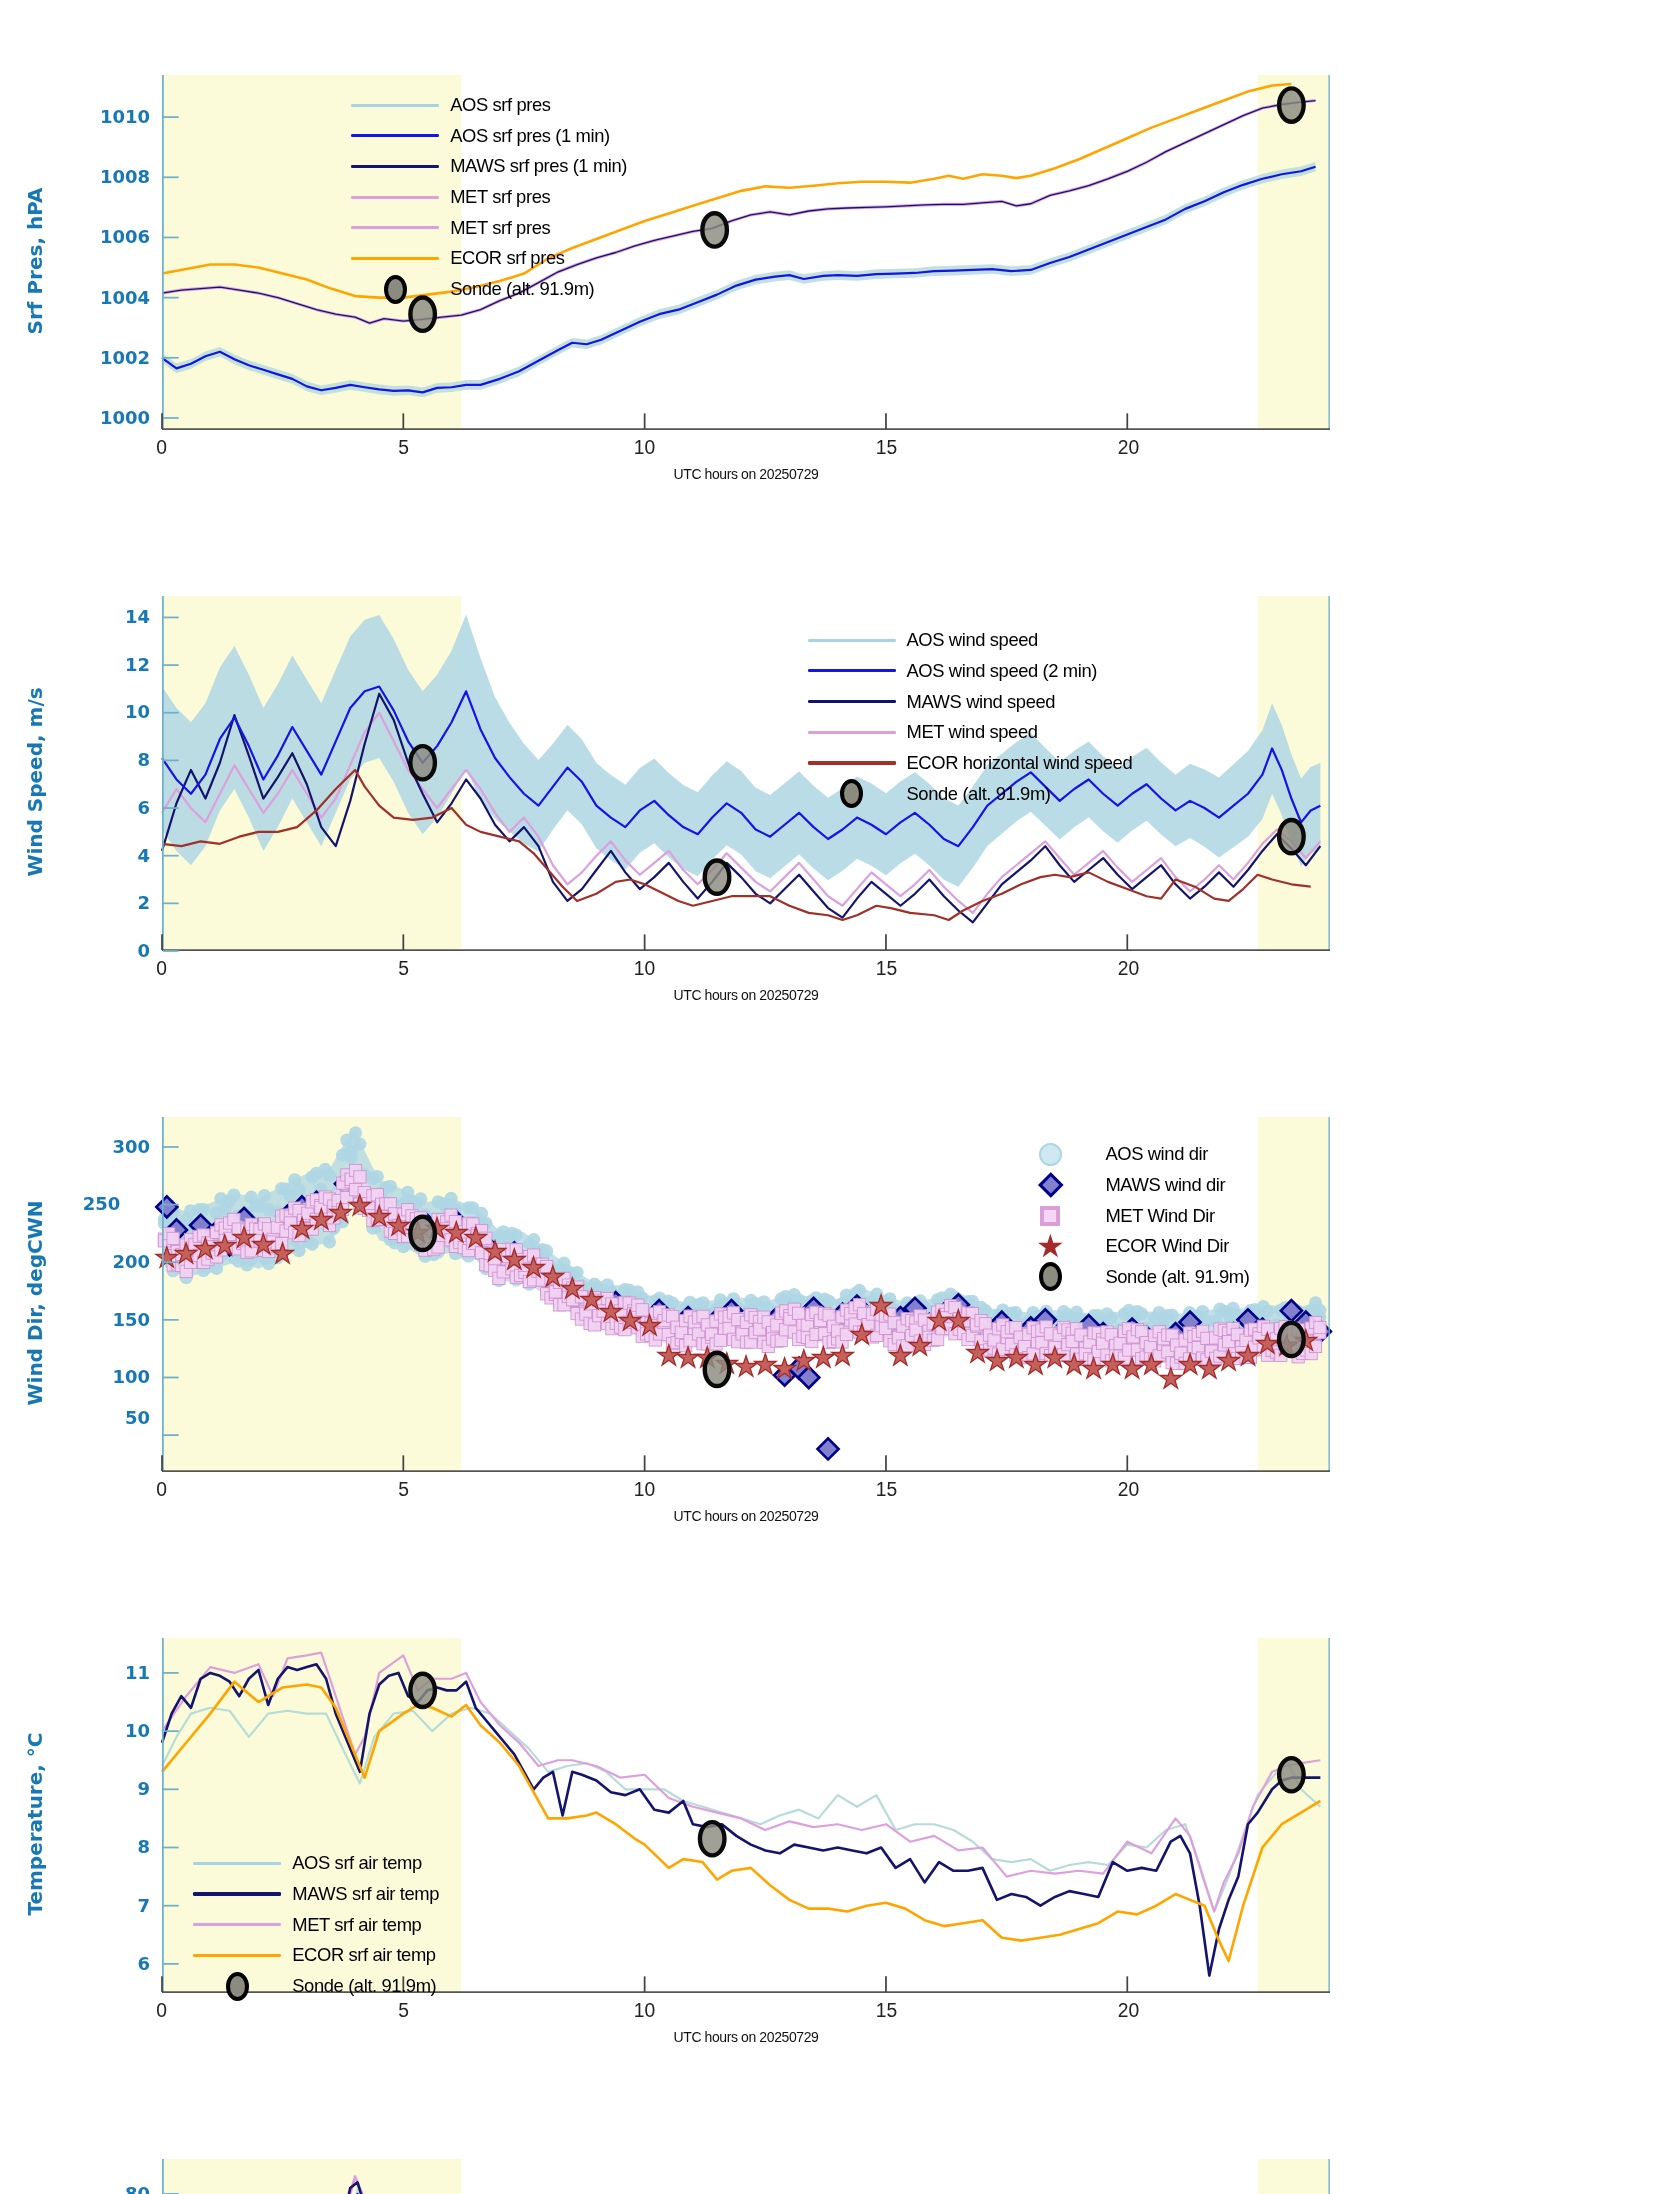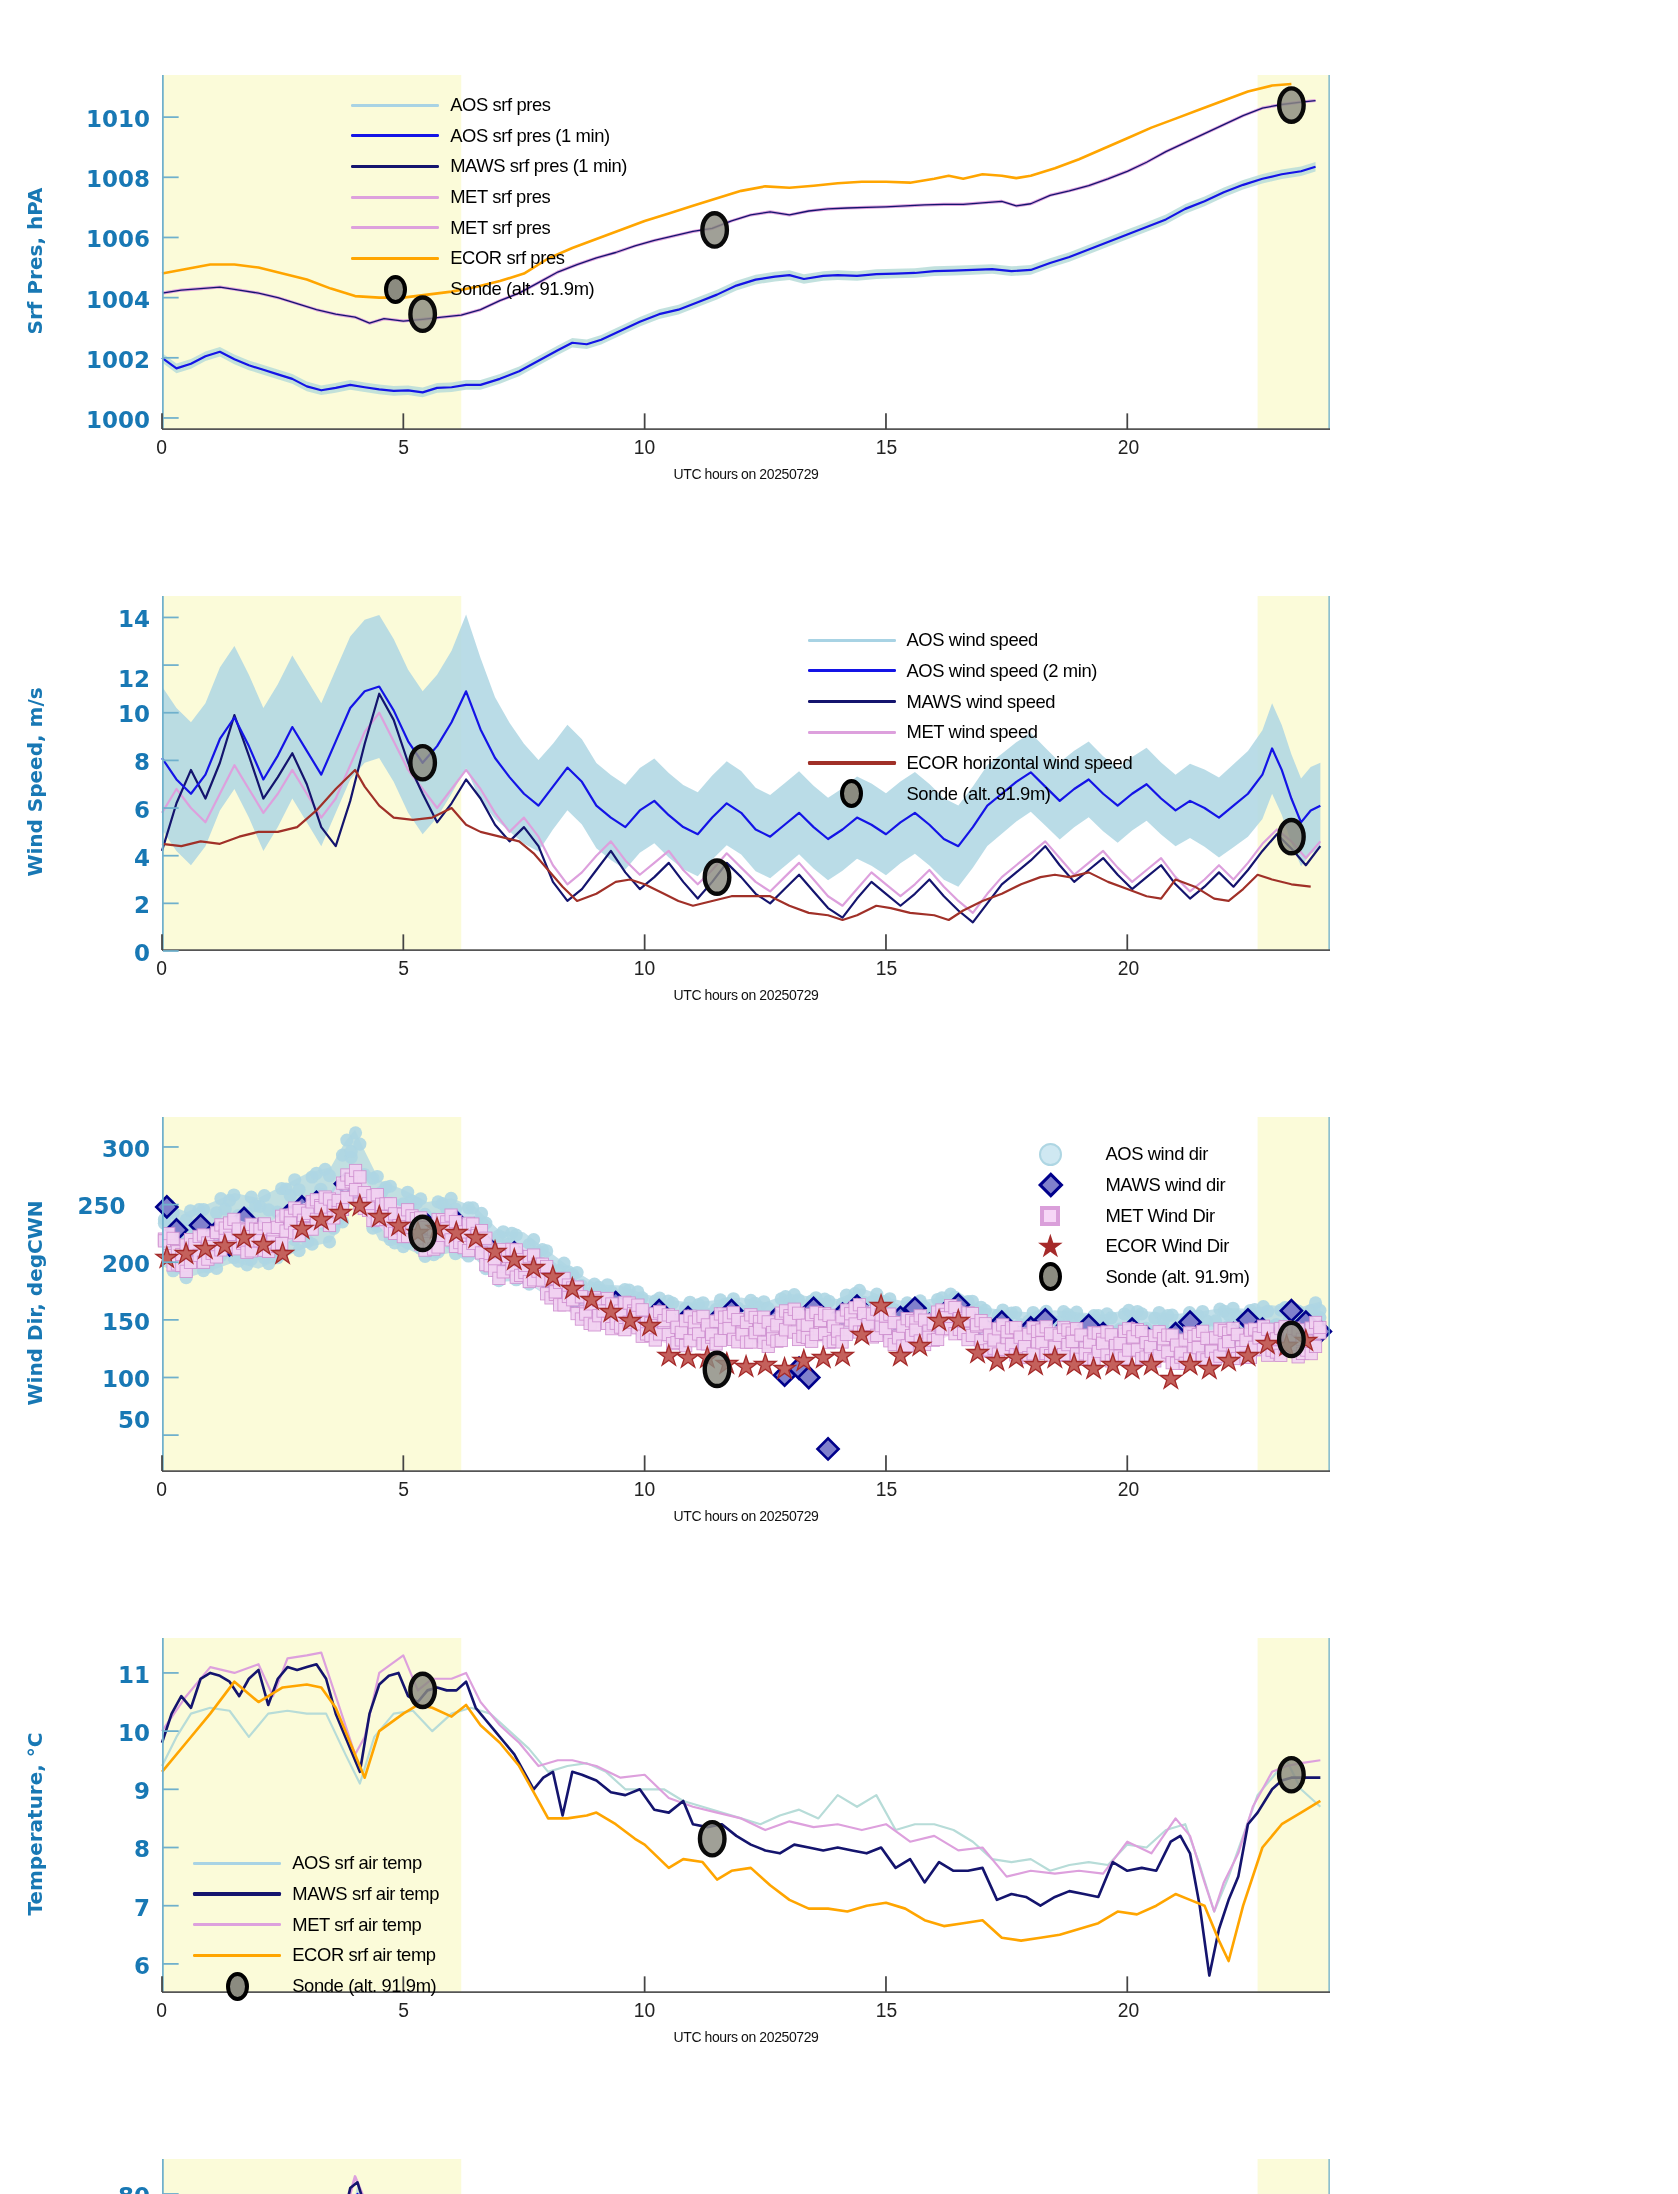--- a/index.html
+++ b/index.html
@@ -2,21 +2,21 @@
 <html style="font-size:7px"><head>
 <meta charset="utf-8">
 <style>
   html,body{margin:0;padding:0;width:1679px;height:3127px;background:#ffffff;overflow:hidden;
             font-family:"DejaVu Sans",sans-serif;}
   .panel{position:relative;width:1679px;height:521px;}
   .ylabel{position:absolute;left:8px;top:0;width:53px;height:521px;display:flex;align-items:center;justify-content:center;}
   .ylabel span{transform:rotate(-90deg);white-space:nowrap;font-size:20px;font-weight:bold;color:#1878b4;}
   .plotwrap{position:absolute;left:161px;top:75px;width:1170px;height:355px;}
   .plotwrap svg{position:absolute;left:0;top:0;width:1170px;height:355px;overflow:visible;}
-  .ytick{position:absolute;right:1181px;width:97px;text-align:right;font-size:23px;font-weight:600;color:#1878b4;}
+  .ytick{position:absolute;right:1181px;width:97px;text-align:right;font-size:18px;font-weight:600;color:#1878b4;}
   .xtick{position:absolute;top:362px;width:53px;margin-left:-26px;text-align:center;font-size:19.3px;color:#222;font-family:"Liberation Sans",sans-serif;}
   .xlabel{position:absolute;left:161px;top:466px;width:1170px;text-align:center;font-size:14px;color:#111;
           font-family:"Liberation Sans",sans-serif;letter-spacing:-0.4px;}
   .legend{position:absolute;display:flex;flex-direction:column;gap:6.1px;}
   .li{display:flex;align-items:center;height:24.6px;}
   .sw{width:94px;display:flex;align-items:center;justify-content:center;flex:0 0 94px;position:relative;}
   .lt{font-size:18.4px;color:#000;font-family:"Liberation Sans",sans-serif;letter-spacing:-0.4px;white-space:nowrap;padding-left:8px;}
   .swline{width:88px;height:3.1px;border-radius:1.3px;}
   .mkc{width:23px;height:23px;border-radius:50%;box-sizing:border-box;}
   .mkd{width:17.6px;height:17.6px;transform:rotate(45deg);box-sizing:border-box;}
@@ -189,21 +189,21 @@
             </span>
             <span class="lt">Sonde (alt. 91.9m)</span>
           </div>
         </div>
     <div class="ytick" style="top: 344px;">0</div>
         <div class="ytick" style="top: 296px;">2</div>
         <div class="ytick" style="top: 249px;">4</div>
         <div class="ytick" style="top: 201px;">6</div>
         <div class="ytick" style="top: 153px;">8</div>
         <div class="ytick" style="top: 105px;">10</div>
-        <div class="ytick" style="top: 58px; margin-top: 12px;">12</div>
+        <div class="ytick" style="top: 58px;">12</div>
         <div class="ytick" style="top: 10px;">14</div>
         <div class="xtick" style="left: 0px;">0</div>
         <div class="xtick" style="left: 242px;">5</div>
         <div class="xtick" style="left: 483px;">10</div>
         <div class="xtick" style="left: 725px;">15</div>
         <div class="xtick" style="left: 967px;">20</div>
       </div>
     <div class="xlabel">UTC hours on 20250729</div>
   </section>
 

